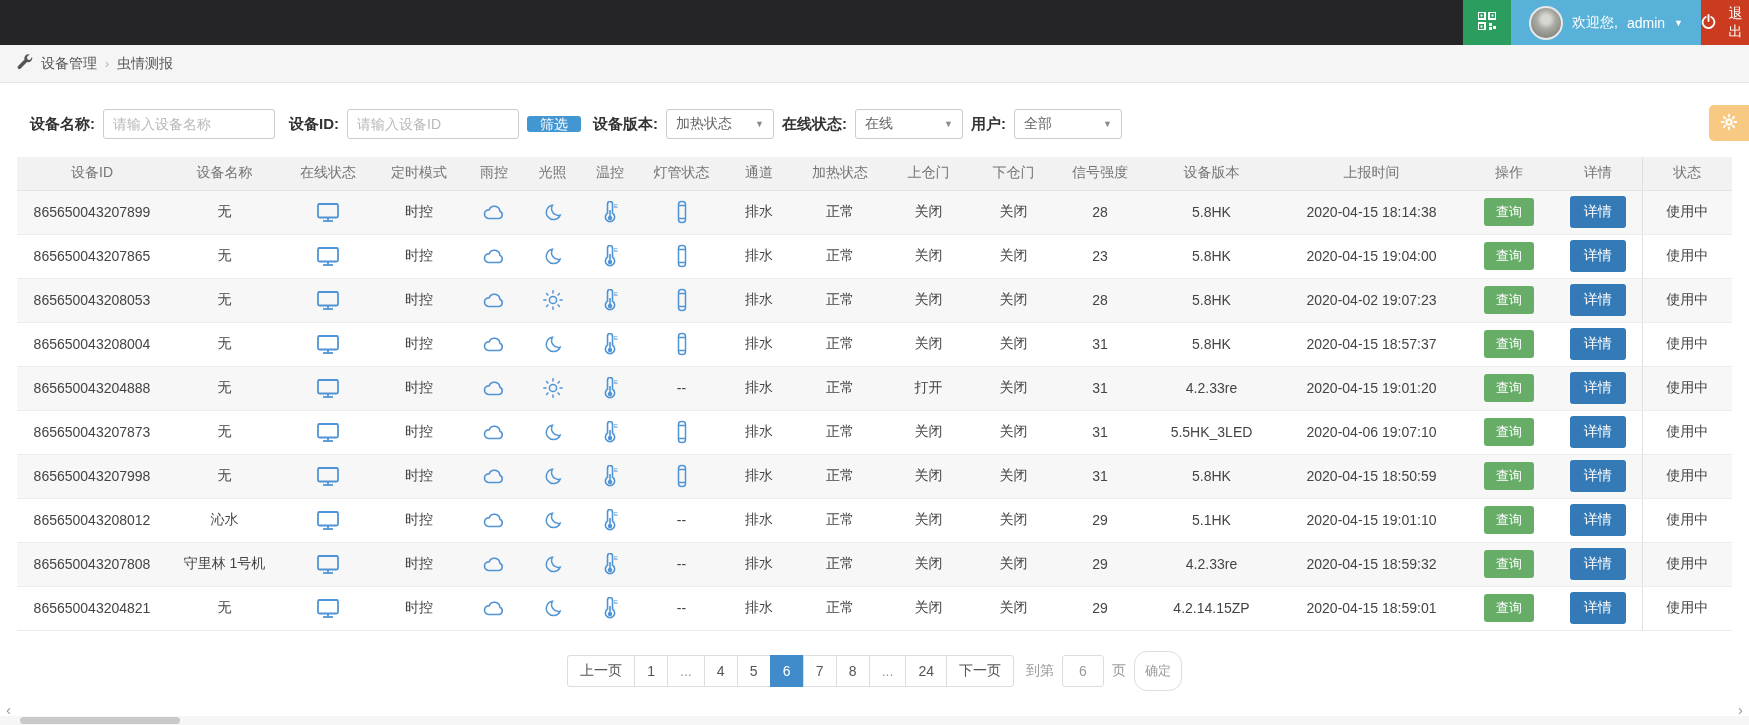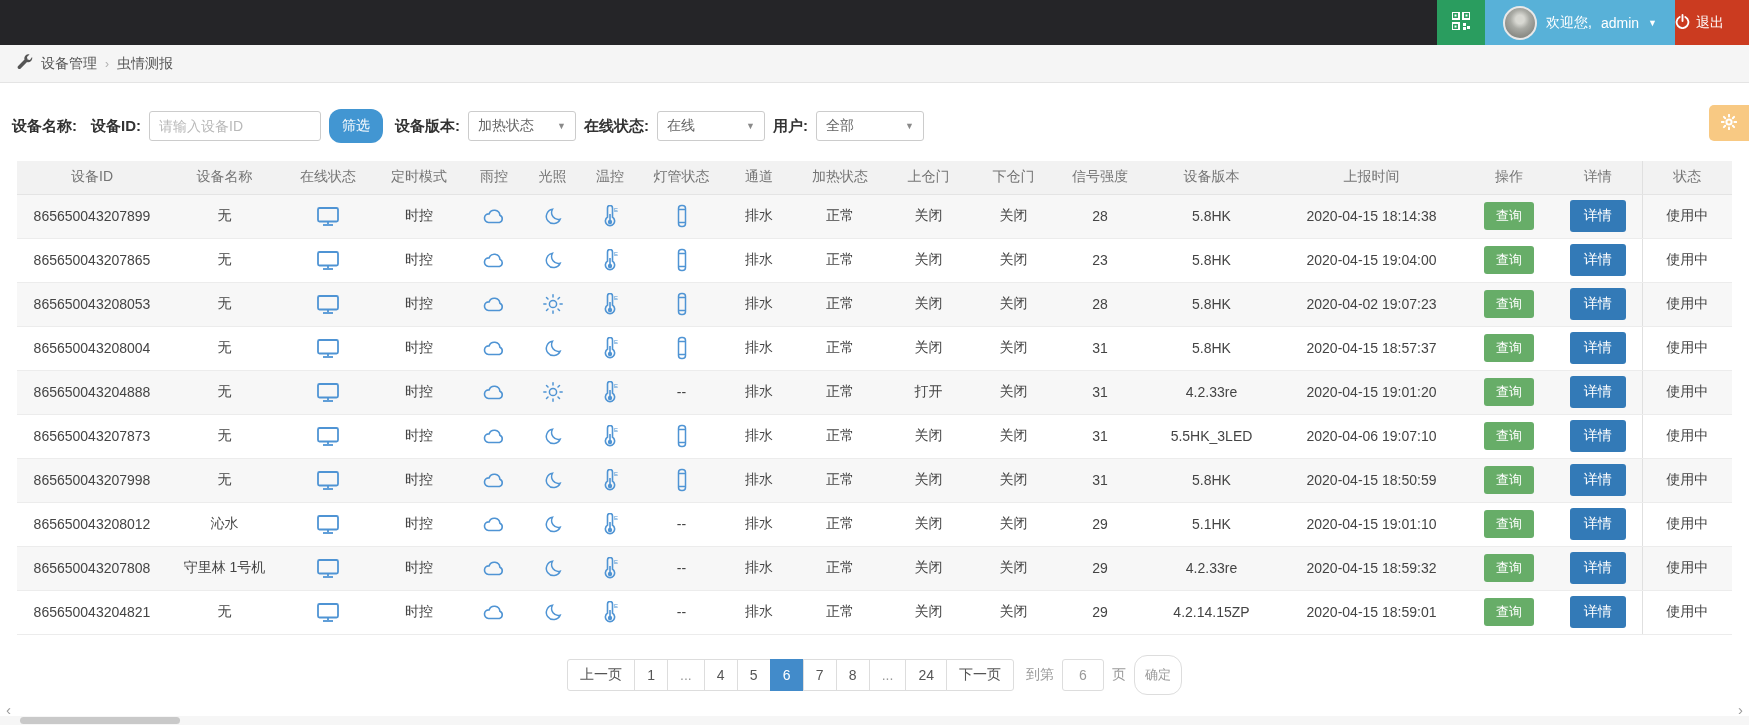--- a/index.html
+++ b/index.html
@@ -6,35 +6,35 @@
   html,body { width:1749px; height:725px; overflow:hidden; background:#fff;
     font-family:"Liberation Sans","DejaVu Sans",sans-serif; color:#333; }
 
   
   .topbar { height:45px; background:#252528; display:flex; align-items:stretch; justify-content:flex-end; }
   .qr-btn { width:48px; background:#2a9d5f; border:none; display:flex; align-items:center; justify-content:center; cursor:pointer; }
   .user-area { background:#58b1d8; display:flex; align-items:center; gap:9px; padding:0 18px; color:#fff; font-size:14px; cursor:pointer;text-align:right; }
   .avatar { width:34px; height:34px; border-radius:50%; border:2px solid #e8e8e8;
     background:radial-gradient(circle at 50% 38%, #d8d8d2 0 18%, #a9aaa4 40%, #8d8e88 70%, #7c7d77 100%); }
   .caret { font-size:9px; color:#fff; }
-  .logout-btn { width:74px; background:#cb3b20; border:none; color:#fff; font-size:14px;
-    display:flex; align-items:center; gap:6px; cursor:pointer; }
+  .logout-btn { width:48px; background:#cb3b20; border:none; color:#fff; font-size:14px;
+    display:flex; align-items:center; justify-content:center; gap:6px; cursor:pointer; }
 
   
   .breadcrumb-bar { height:38px; background:#f5f5f5; border-bottom:1px solid #e4e4e4;
     display:flex; align-items:center; padding:7px 16px; font-size:14px; color:#555; gap:8px; }
   .crumb-sep { color:#b0b0b0; font-size:12px; }
   .crumb { color:#555; }
 
   
-  .filter-bar { position:relative; padding:26px 0 18px 12px; display:flex; align-items:center; gap:8px; background:#fff; }
+  .filter-bar { position:relative; padding:26px 0 18px 30px; display:flex; align-items:center; gap:8px; background:#fff; }
   .f-label { font-size:15px; font-weight:bold; color:#333; white-space:nowrap; }
   .f-input { width:172px; height:30px; border:1px solid #ccc; border-radius:3px; padding:0 9px; font-size:14px; color:#555; outline:none; }
   .f-input::placeholder { color:#b9b9b9; }
-  .filter-btn { height:34px; padding:0 13px; background:#4296d2; color:#fff; border:none; border-radius:12px; font-size:14px; cursor:pointer; margin-right:4px; }
+  .filter-btn { height:16px; padding:0 13px; background:#4296d2; color:#fff; border:none; border-radius:3px; font-size:14px; cursor:pointer; margin-right:4px; }
   .f-select { width:108px; height:30px; border:1px solid #ccc; border-radius:3px; background:#fff;
     display:flex; align-items:center; justify-content:space-between; padding:0 9px; font-size:14px; color:#666; cursor:pointer; }
   .f-select .caret2 { color:#8a8a8a; font-size:9px; }
   .gear-btn { position:absolute; right:0; top:22px; width:40px; height:36px; background:#f8c983;
     border:none; border-radius:5px 0 0 5px; display:flex; align-items:center; justify-content:center; cursor:pointer; }
 
   
   .table-wrap { margin:0 17px; }
   table { width:100%; border-collapse:collapse; table-layout:fixed; font-size:14px; }
   thead th { height:33px; background:#f2f2f2; color:#757575; font-weight:normal; text-align:center; border-bottom:1px solid #e4e4e4; overflow:hidden; white-space:nowrap; }
@@ -106,20 +106,21 @@
       <path d="M18.9 3.6c.5 1.6.1 3.4-1.2 4.7-1.3 1.3-3.1 1.7-4.7 1.2l-7.5 7.5c-.8.8-2.2.8-3 0-.8-.8-.8-2.2 0-3l7.5-7.5c-.5-1.6-.1-3.4 1.2-4.7C12.5.5 14.3.1 15.9.6l-3 3 .7 2.8 2.8.7 2.5-3.5z" fill="#555"></path>
     </svg>
   </span>
   <span class="crumb">设备管理</span>
   <span class="crumb-sep">›</span>
   <span class="crumb">虫情测报</span>
 </div>
 
 <div class="filter-bar">
   <span class="f-label">设备名称:</span>
+  <input class="f-input" placeholder="请输入设备名称" style="">
   <span class="f-label" style="margin-left:6px">设备ID:</span>
   <input class="f-input" placeholder="请输入设备ID" style="">
   <button class="filter-btn">筛选</button>
   <span class="f-label">设备版本:</span>
   <div class="f-select">
     <span>加热状态</span>
     <span class="caret2">▼</span>
   </div>
   <span class="f-label">在线状态:</span>
   <div class="f-select">

